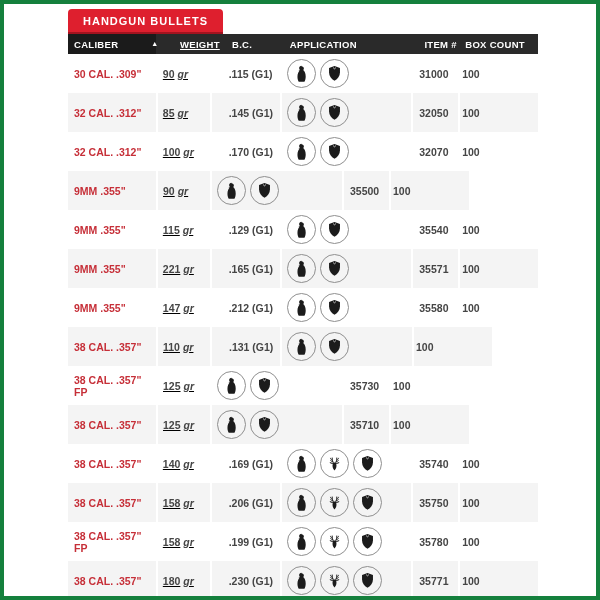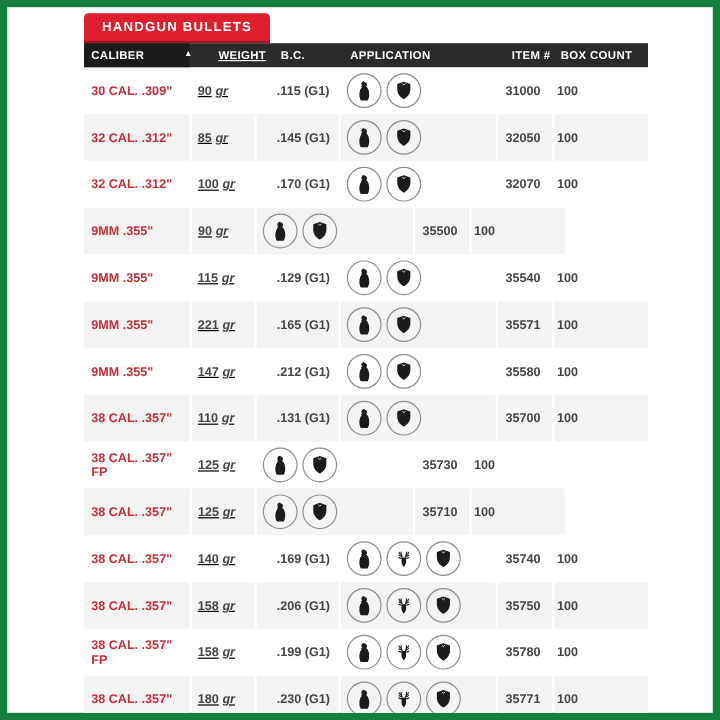--- a/index.html
+++ b/index.html
@@ -1,18 +1,18 @@
 <!DOCTYPE html>
 <html style="--red: #de1f2e; --caliber-red: #c62f38; --header-bg: #2a2a2a; --row-alt: #f4f4f4; --text: #454545; --circle-border: #8f8f8f; --icon-fill: #1b1b1b;"><head>
 <meta charset="utf-8">
 <style>
   * { margin:0; padding:0; box-sizing:border-box; }
   html,body { background:#fff; }
   body { width:600px; height:600px; font-family:"Liberation Sans", sans-serif; }
-  .page { position:relative; width:600px; height:600px; background:#fff; border:6px solid #15803d; overflow:hidden; }
+  .page { position:relative; width:600px; height:600px; background:#fff; border:4px solid #15803d; overflow:hidden; }
   .content { position:absolute; left:64px; top:5px; width:470px; }
 
   .tab {
     display:inline-block;
     background:var(--red,#de1f2e);
     color:#fff;
     font-size:11px;
     font-weight:bold;
     letter-spacing:1px;
     padding:6px 15px 5px 15px;
@@ -355,23 +355,20 @@
                     <use href="#sym-varmint"></use>
                   </svg>
                 </span>
                 <span class="icircle">
                   <svg class="isvg" viewBox="0 0 24 24">
                     <use href="#sym-shield"></use>
                   </svg>
                 </span>
               </span>
             </div>
-            <div class="cell c4">
-              <span class="val">35700</span>
-            </div>
             <div class="cell c5">
               <span class="val">100</span>
             </div>
           </div>
           <div class="trow">
             <div class="cell c0">
               <span class="caliber">38 CAL. .357" FP</span>
             </div>
             <div class="cell c1">
               <span class="val">125</span>

